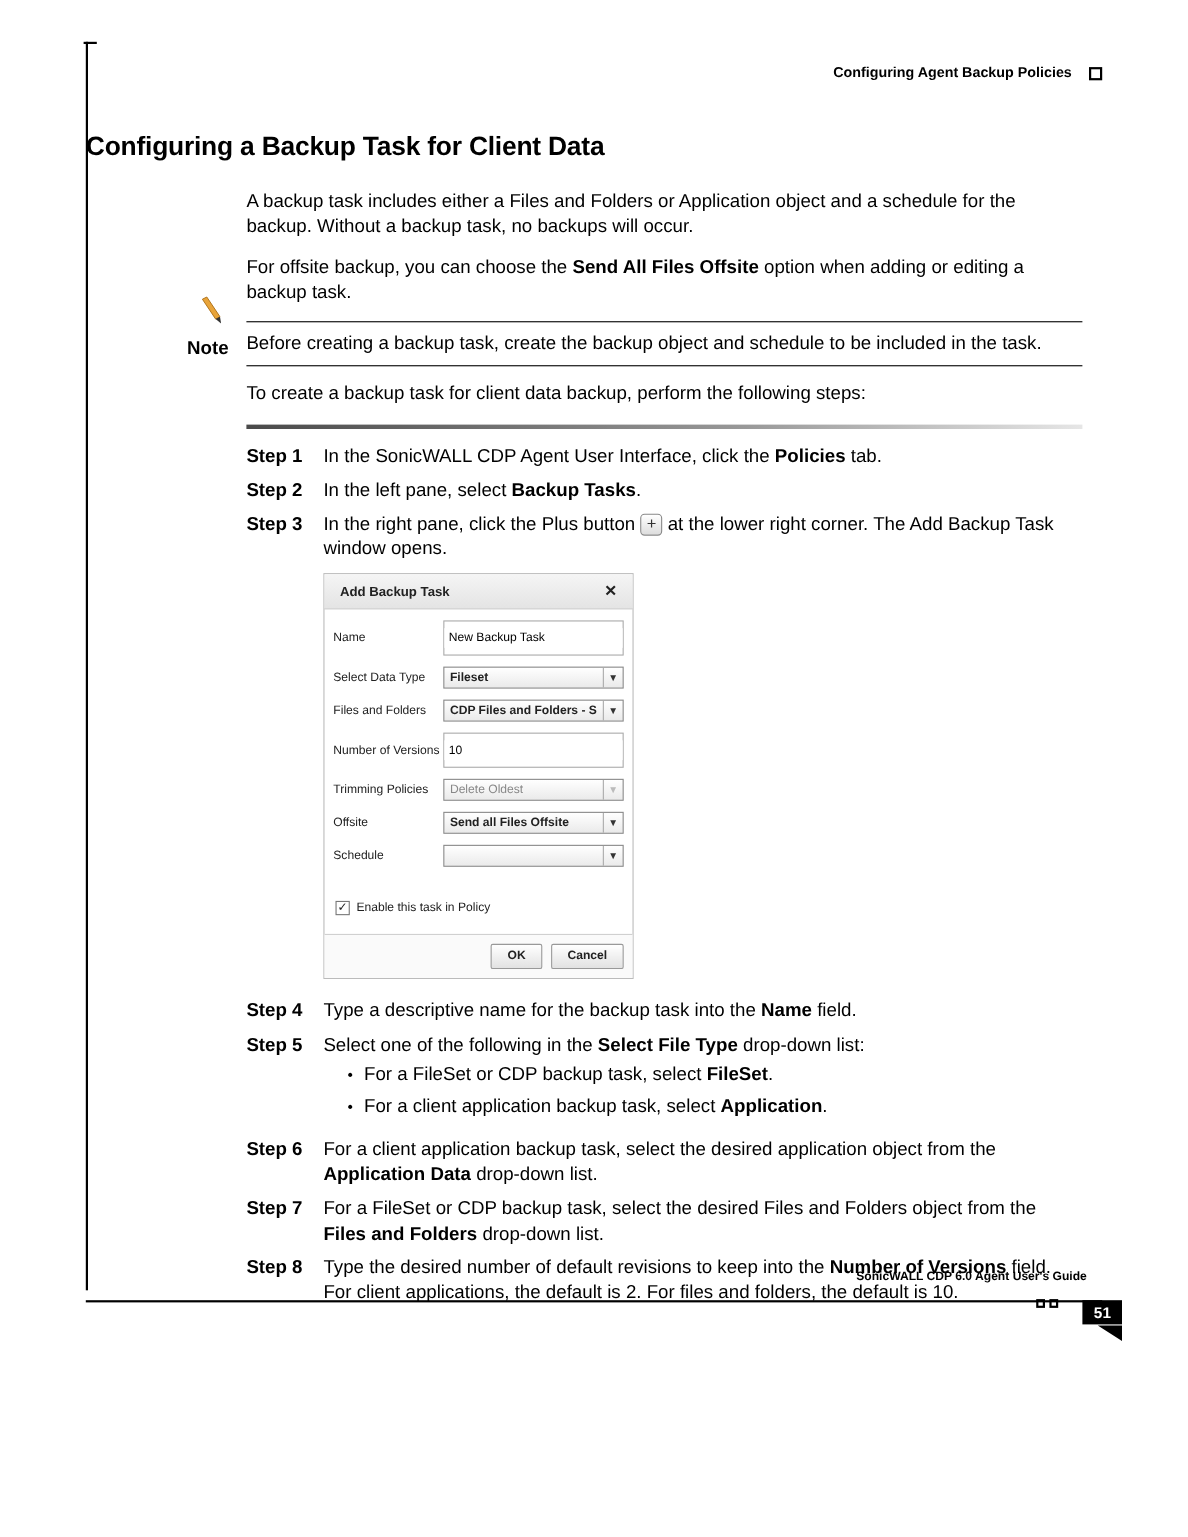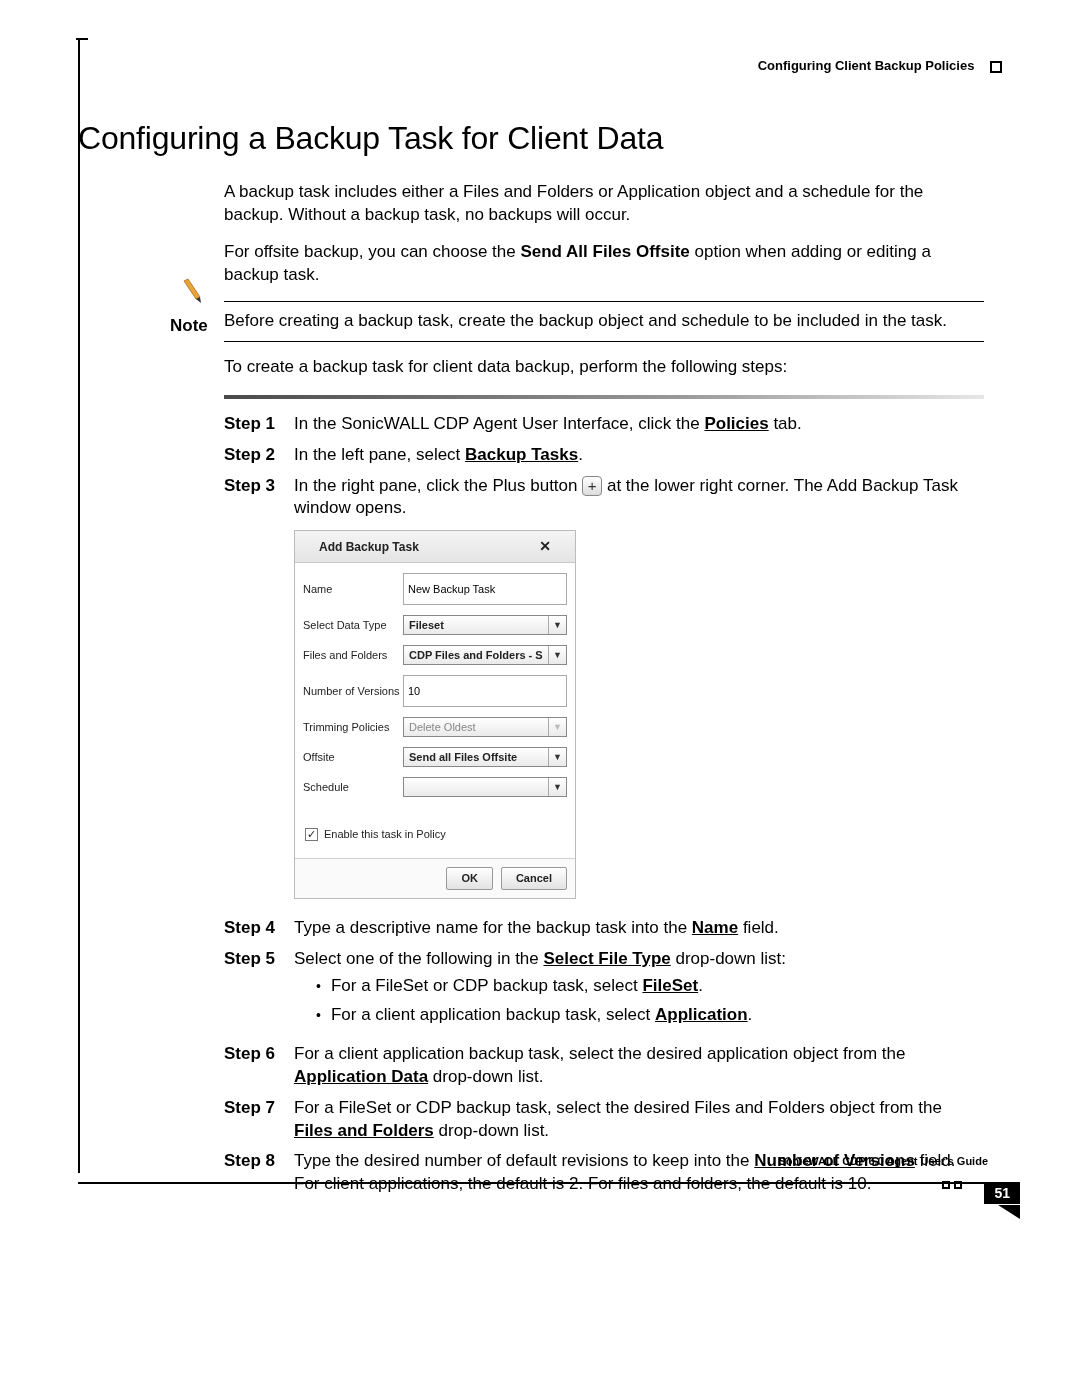--- a/index.html
+++ b/index.html
@@ -42,22 +42,22 @@
     margin-left: 12px;
   }
   .main {
     position: absolute;
     left: 78px;
     top: 120px;
     width: 924px;
     padding-left: 0;
   }
   h1 {
-    font-size: 32px;
-    font-weight: normal;
+    font-size: 24px;
+    font-weight: bold;
     margin-bottom: 24px;
     letter-spacing: -0.2px;
   }
   .body-col {
     margin-left: 146px;
     width: 760px;
     font-size: 17px;
     line-height: 1.35;
     margin-top: 24px;
   }
@@ -100,21 +100,21 @@
   }
   .step-label {
     width: 70px;
     flex: 0 0 70px;
     font-weight: bold;
     margin-left: -70px;
     text-align: left;
   }
   .steps { margin-left: 70px; }
   .step-body { flex: 1; }
-  .step-body b { font-weight: bold; text-decoration: underline; }
+  .step-body b { font-weight: bold; }
   .plus-btn {
     display: inline-flex;
     align-items: center;
     justify-content: center;
     width: 20px;
     height: 20px;
     border: 1px solid #888;
     background: linear-gradient(#fff,#ddd);
     border-radius: 4px;
     font-size: 15px;
@@ -140,21 +140,21 @@
     width: 282px;
     border: 1px solid #bbb;
     margin: 10px 0 18px 0;
     font-size: 11px;
     font-family: Arial, sans-serif;
     color: #222;
   }
   .dialog-title {
     background: linear-gradient(#f5f5f5,#e4e4e4);
     border-bottom: 1px solid #c8c8c8;
-    padding: 6px 24px;
+    padding: 6px 14px;
     font-weight: bold;
     font-size: 12px;
     display:flex;
     justify-content: space-between;
     align-items: center;
   }
   .dialog-close { font-size: 14px; font-weight: bold; cursor: default; }
   .dialog-body { padding: 10px 8px 4px 8px; }
   .dlg-row { display: flex; align-items: center; margin-bottom: 10px; }
   .dlg-lab { width: 100px; flex: 0 0 100px; font-size: 11px; }
@@ -266,21 +266,21 @@
     border-top: 14px solid #000;
   }
 </style>
 </head>
 <body>
 
 <div class="crop-top"></div>
 <div class="page-frame"></div>
 
 <div class="header-line">
-  <span>Configuring Client Backup Policies</span>
+  <span>Configuring Agent Backup Policies</span>
   <span class="header-square"></span>
 </div>
 
 <div class="main">
   <h1>Configuring a Backup Task for Client Data</h1>
 
   <div class="body-col">
     <p>A backup task includes either a Files and Folders or Application object and a schedule for the backup. Without a backup task, no backups will occur.</p>
     <p>
       <span>For offsite backup, you can choose the </span><b>Send All Files Offsite</b><span> option when adding or editing a backup task.</span>

